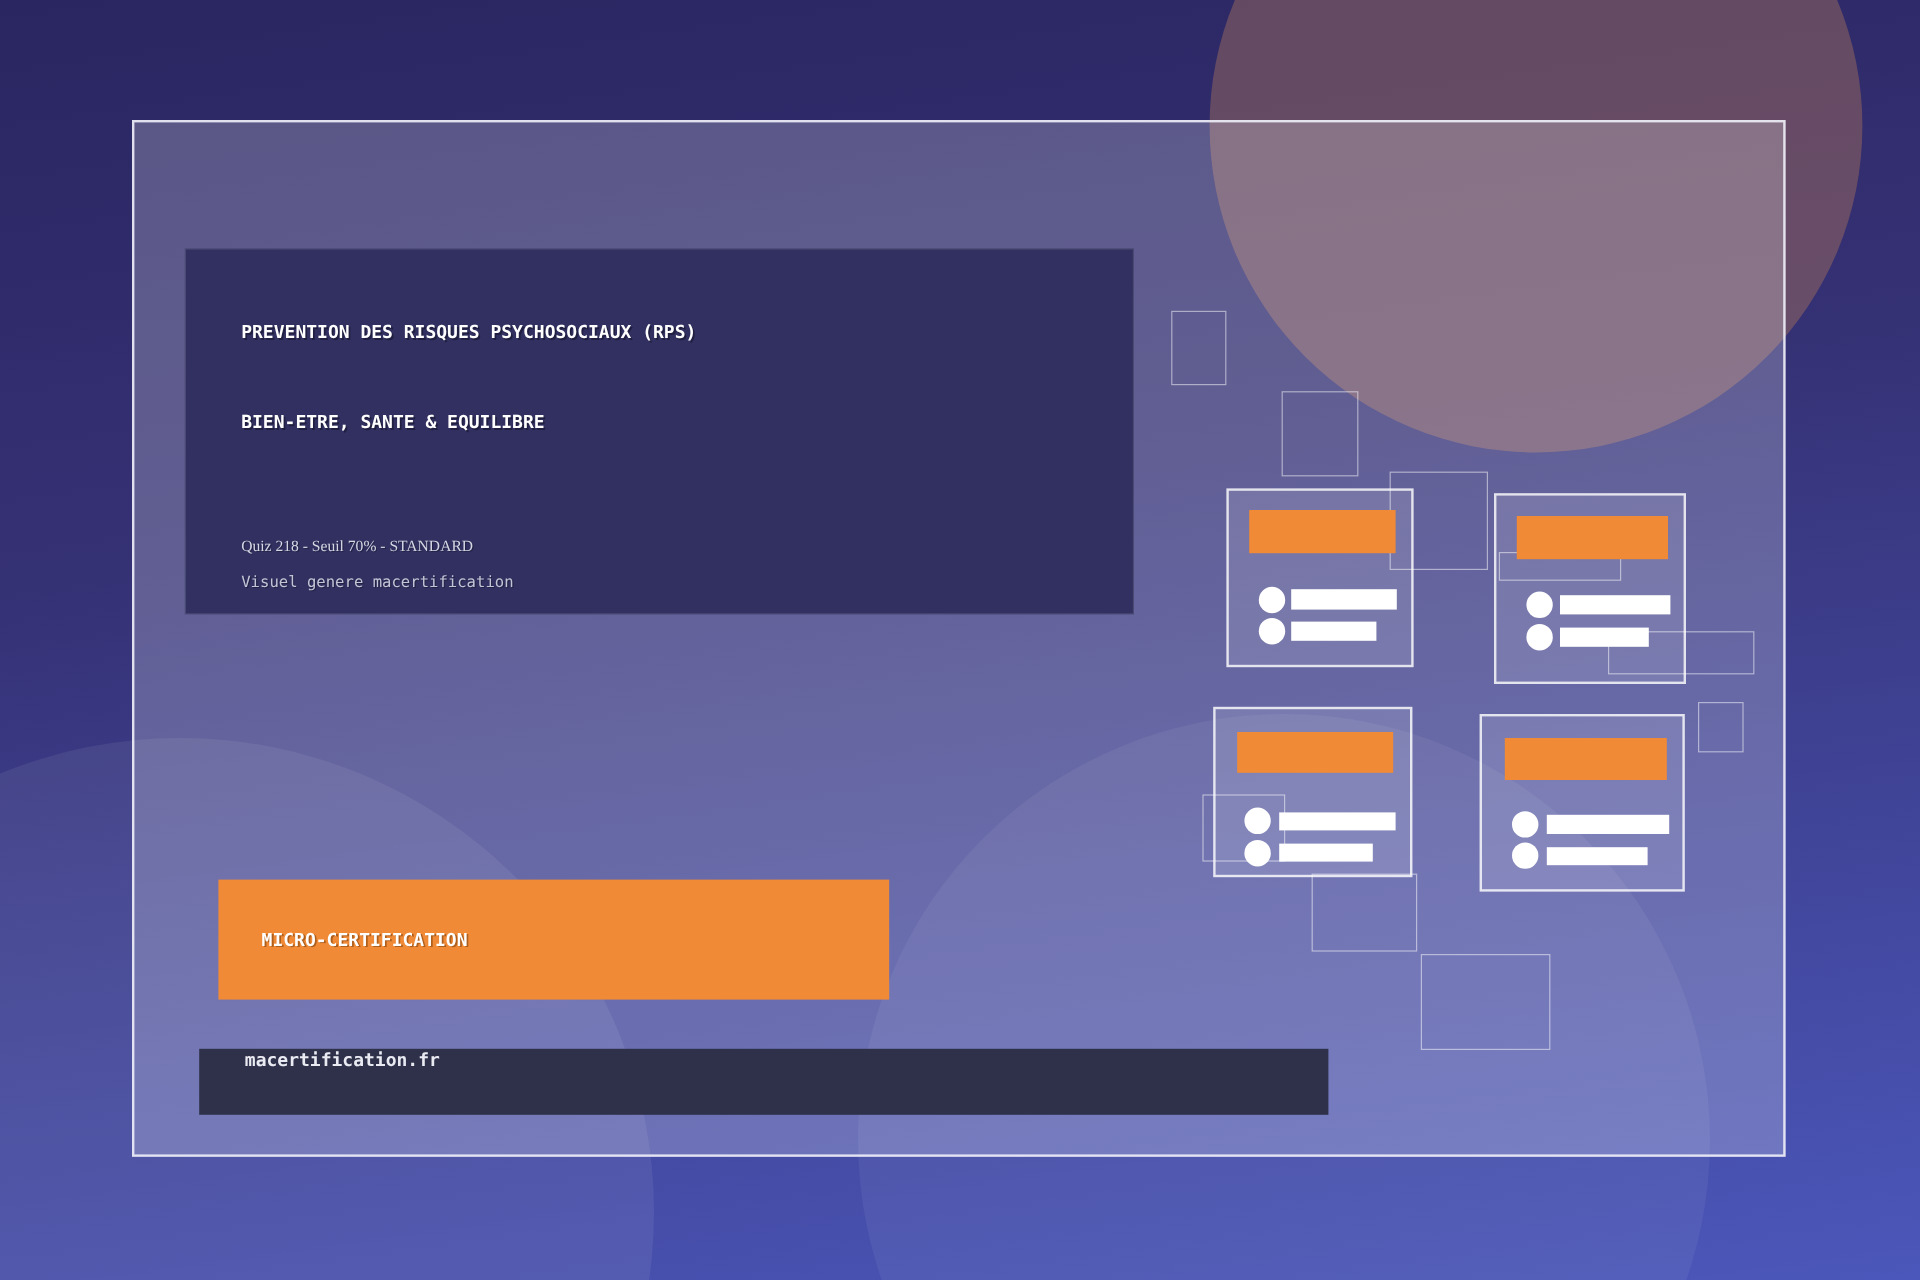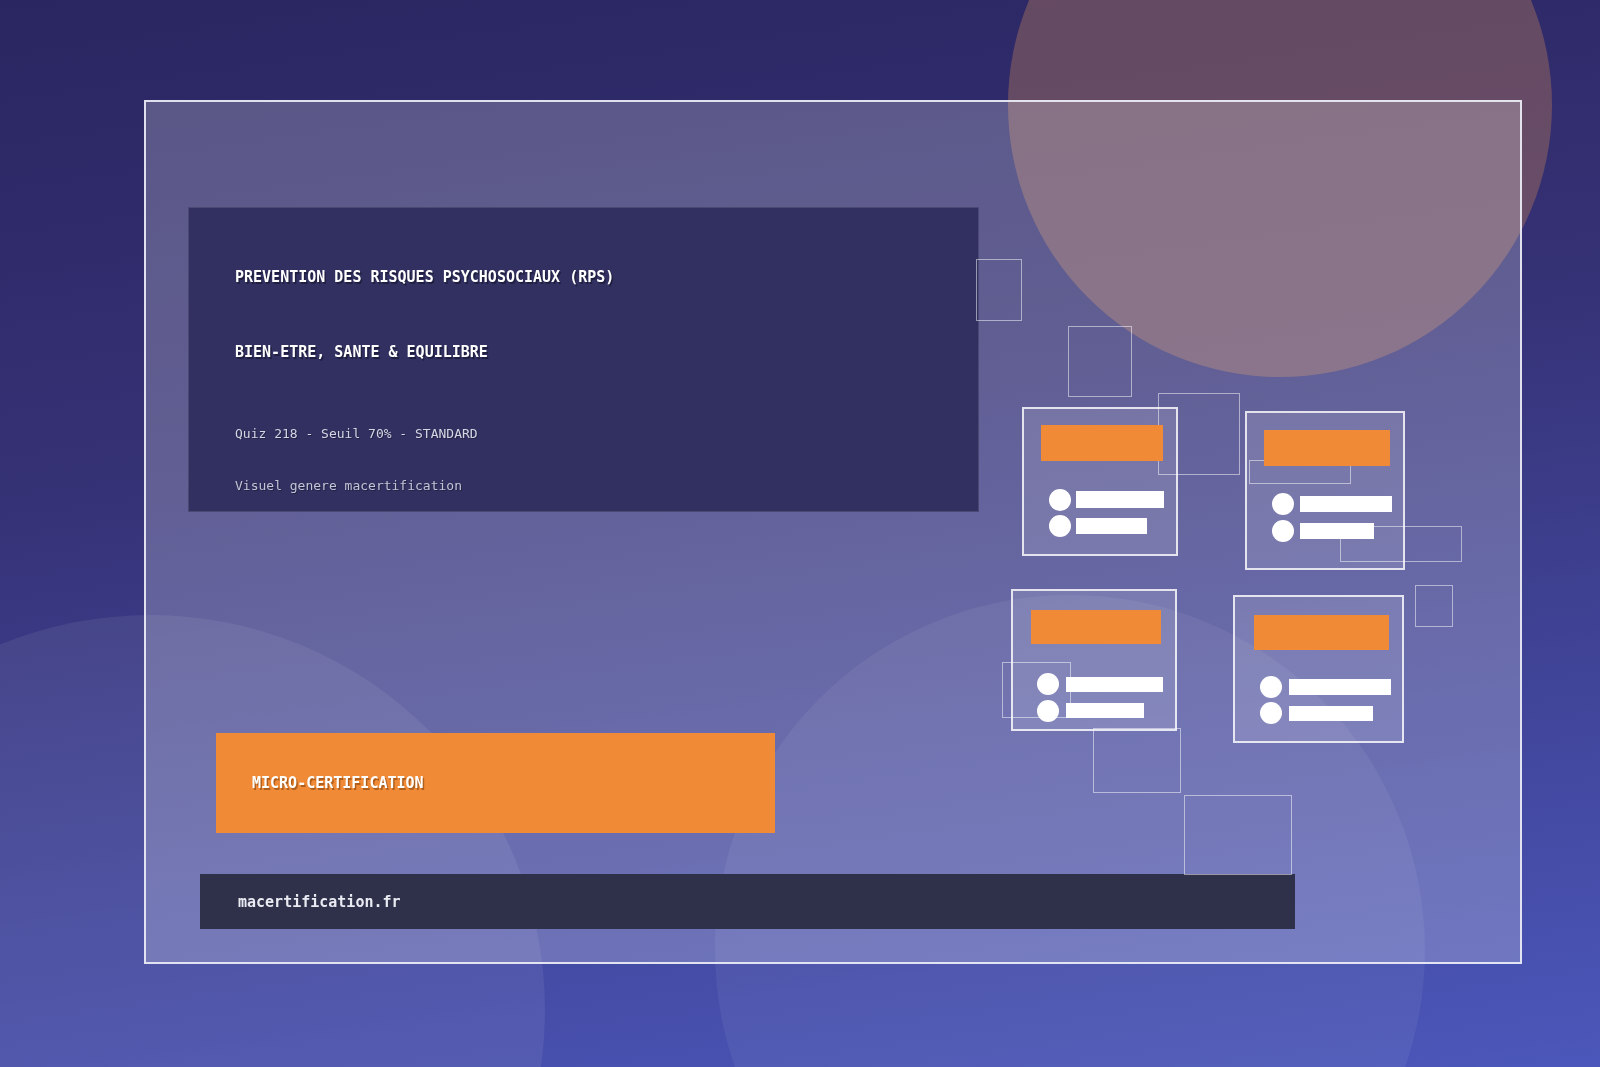--- a/index.html
+++ b/index.html
@@ -2,21 +2,21 @@
 <html style="--accent-orange: #F08A36; --panel-navy: #313060; --footer-navy: #2E3149;"><head>
 <meta charset="utf-8">
 <style>
   html,body{margin:0;padding:0;}
   body{
     width:1600px;height:1067px;overflow:hidden;
     font-family:"DejaVu Sans Mono","Liberation Mono",monospace;
     background:linear-gradient(172deg,#2A2661 0%,#353175 38%,#4B57BA 100%);
     position:relative;
   }
-  .abs{position:absolute;margin-left:34px;}
+  .abs{position:absolute;}
   
   .circle{position:absolute;border-radius:50%;}
   #circle-light-left  {left:-245px;top:615px;width:790px;height:790px;background:rgba(255,255,255,0.07);}
   #circle-light-bottom{left:715px;top:595px;width:710px;height:710px;background:rgba(255,255,255,0.06);}
   #circle-mauve       {left:1008px;top:-167px;width:544px;height:544px;background:rgba(163,110,93,0.47);}
   
   #frame{
     left:110px;top:100px;width:1378px;height:864px;
     background:rgba(255,255,255,0.22);
     border:2px solid rgba(238,238,248,0.9);
@@ -35,23 +35,23 @@
   .t-note{font-size:13px;color:#C3C4D5;text-shadow:1px 1px 0 rgba(18,18,40,0.45);}
   
   #badge-banner{
     left:182px;top:733px;width:559px;height:100px;
     background:var(--accent-orange);
     display:flex;align-items:center;
   }
   #badge-banner span{margin-left:36px;font-size:15px;font-weight:bold;color:#ffffff;text-shadow:1.5px 1.5px 0 rgba(120,60,10,0.55);}
   
   #footer-bar{
-    left:166px;top:874px;width:1095px;height:55px;
+    left:166px;top:874px;width:941px;height:55px;
     background:var(--footer-navy);
-    display:flex;align-items:center;
+    display:flex;
   }
   #footer-bar span{margin-left:38px;font-size:15px;font-weight:bold;color:#E9EAF2;}
   
   .quiz-card{
     position:absolute;
     background:rgba(255,255,255,0.13);
     border:2px solid rgba(255,255,255,0.8);
     box-sizing:border-box;
   }
   .quiz-card > *{position:absolute;z-index:2;}
@@ -70,21 +70,21 @@
 
 <div class="circle" id="circle-light-left"></div>
 <div class="circle" id="circle-light-bottom"></div>
 <div class="circle" id="circle-mauve" style="background: rgba(163, 110, 93, 0.47);"></div>
 
 <div class="abs" id="frame"></div>
 
 <div class="abs" id="title-panel">
   <div class="panel-text t-main" style="top:60px;">PREVENTION DES RISQUES PSYCHOSOCIAUX (RPS)</div>
   <div class="panel-text t-main" style="top:135px;">BIEN-ETRE, SANTE &amp; EQUILIBRE</div>
-  <div class="panel-text t-meta" style="top:218px;">Quiz 218 - Seuil 70% - STANDARD</div>
+  <div class="panel-text t-meta" style="top:239px;font-family:Liberation Serif, serif;">Quiz 218 - Seuil 70% - STANDARD</div>
   <div class="panel-text t-note" style="top:270px;">Visuel genere macertification</div>
 </div>
 
 <div class="abs" id="badge-banner">
   <span>MICRO-CERTIFICATION</span>
 </div>
 
 <div class="abs" id="footer-bar">
   <span>macertification.fr</span>
 </div>

